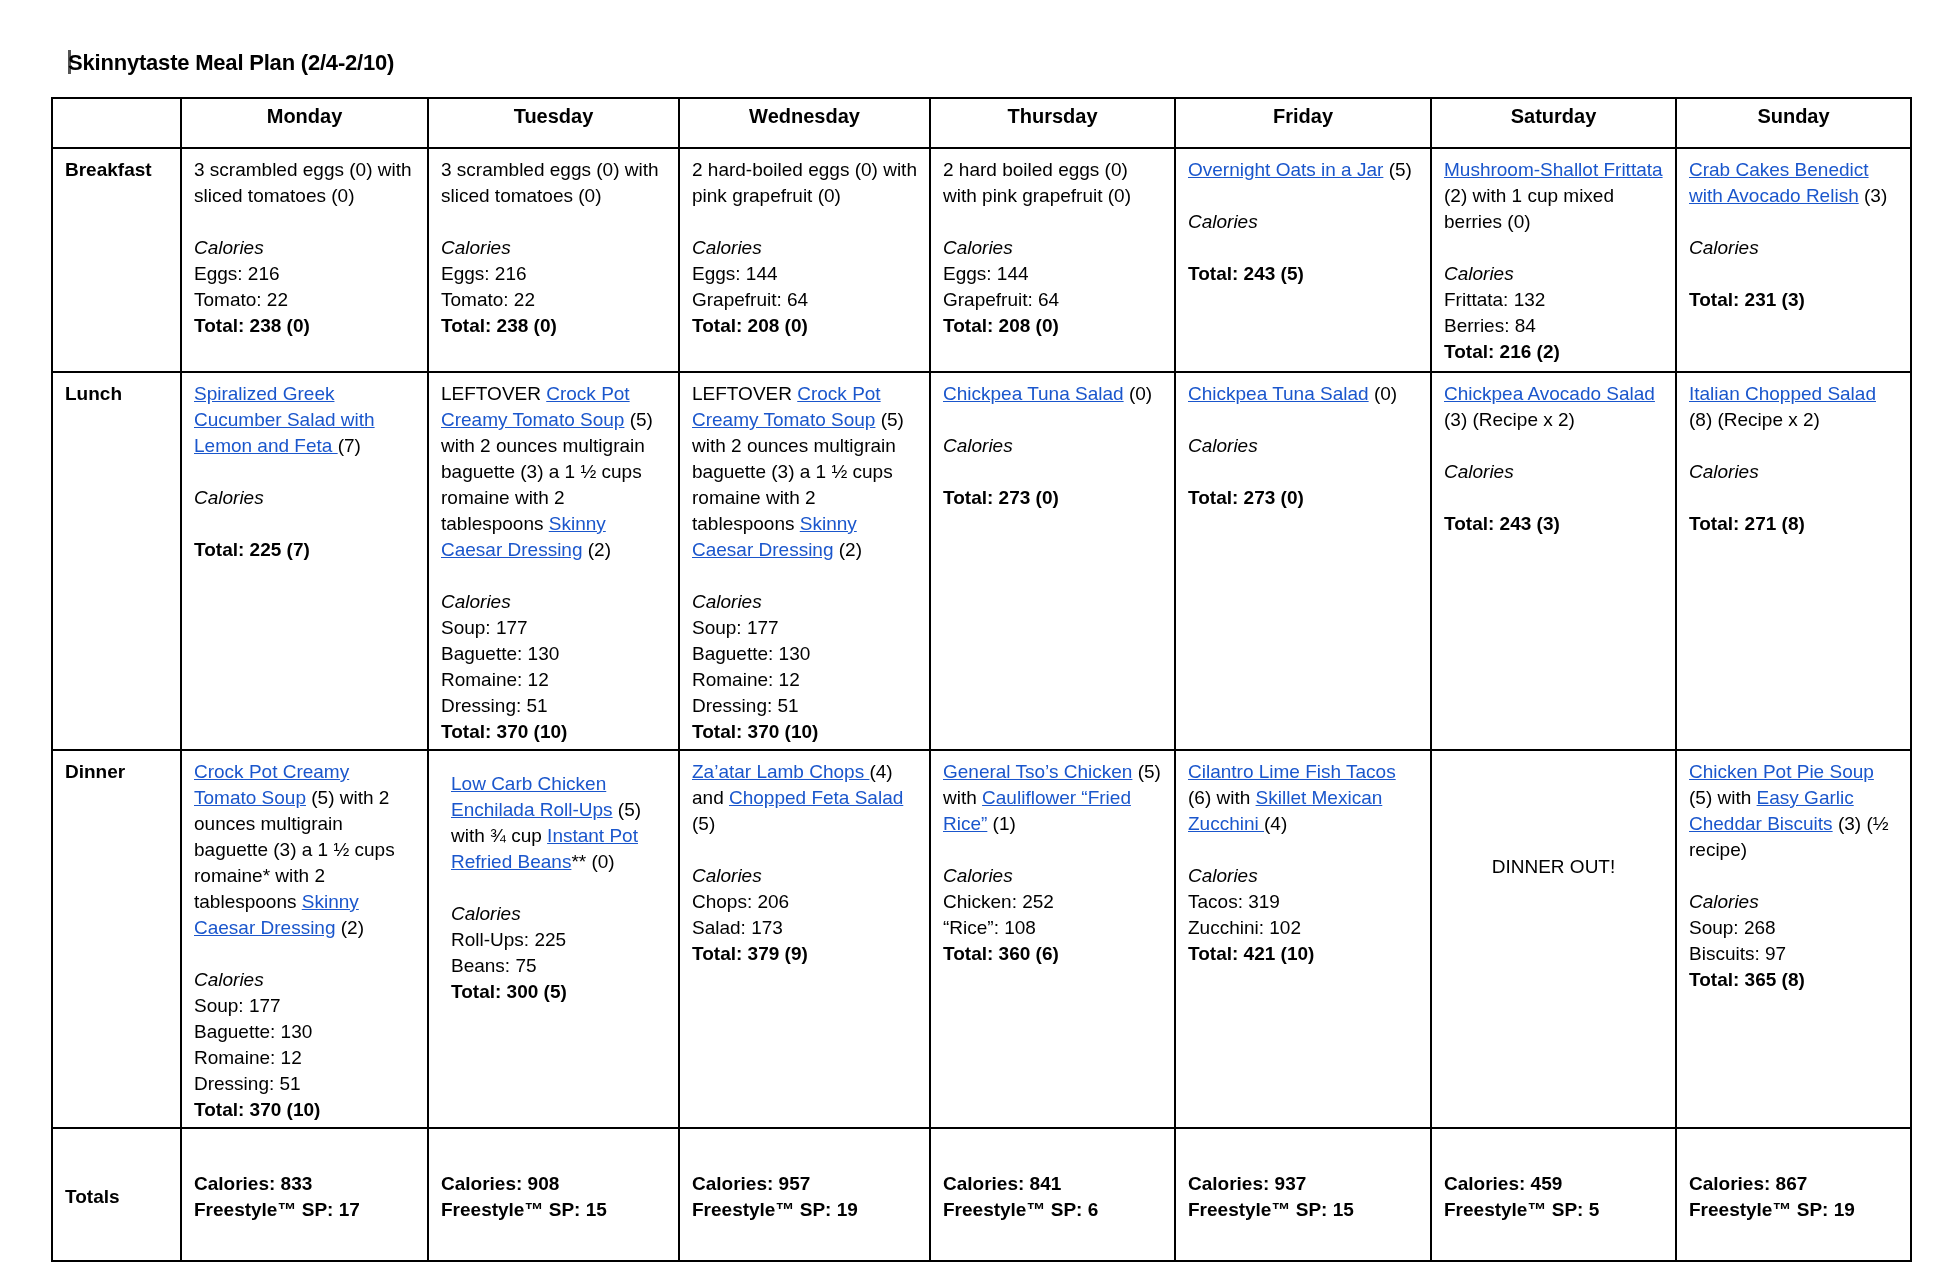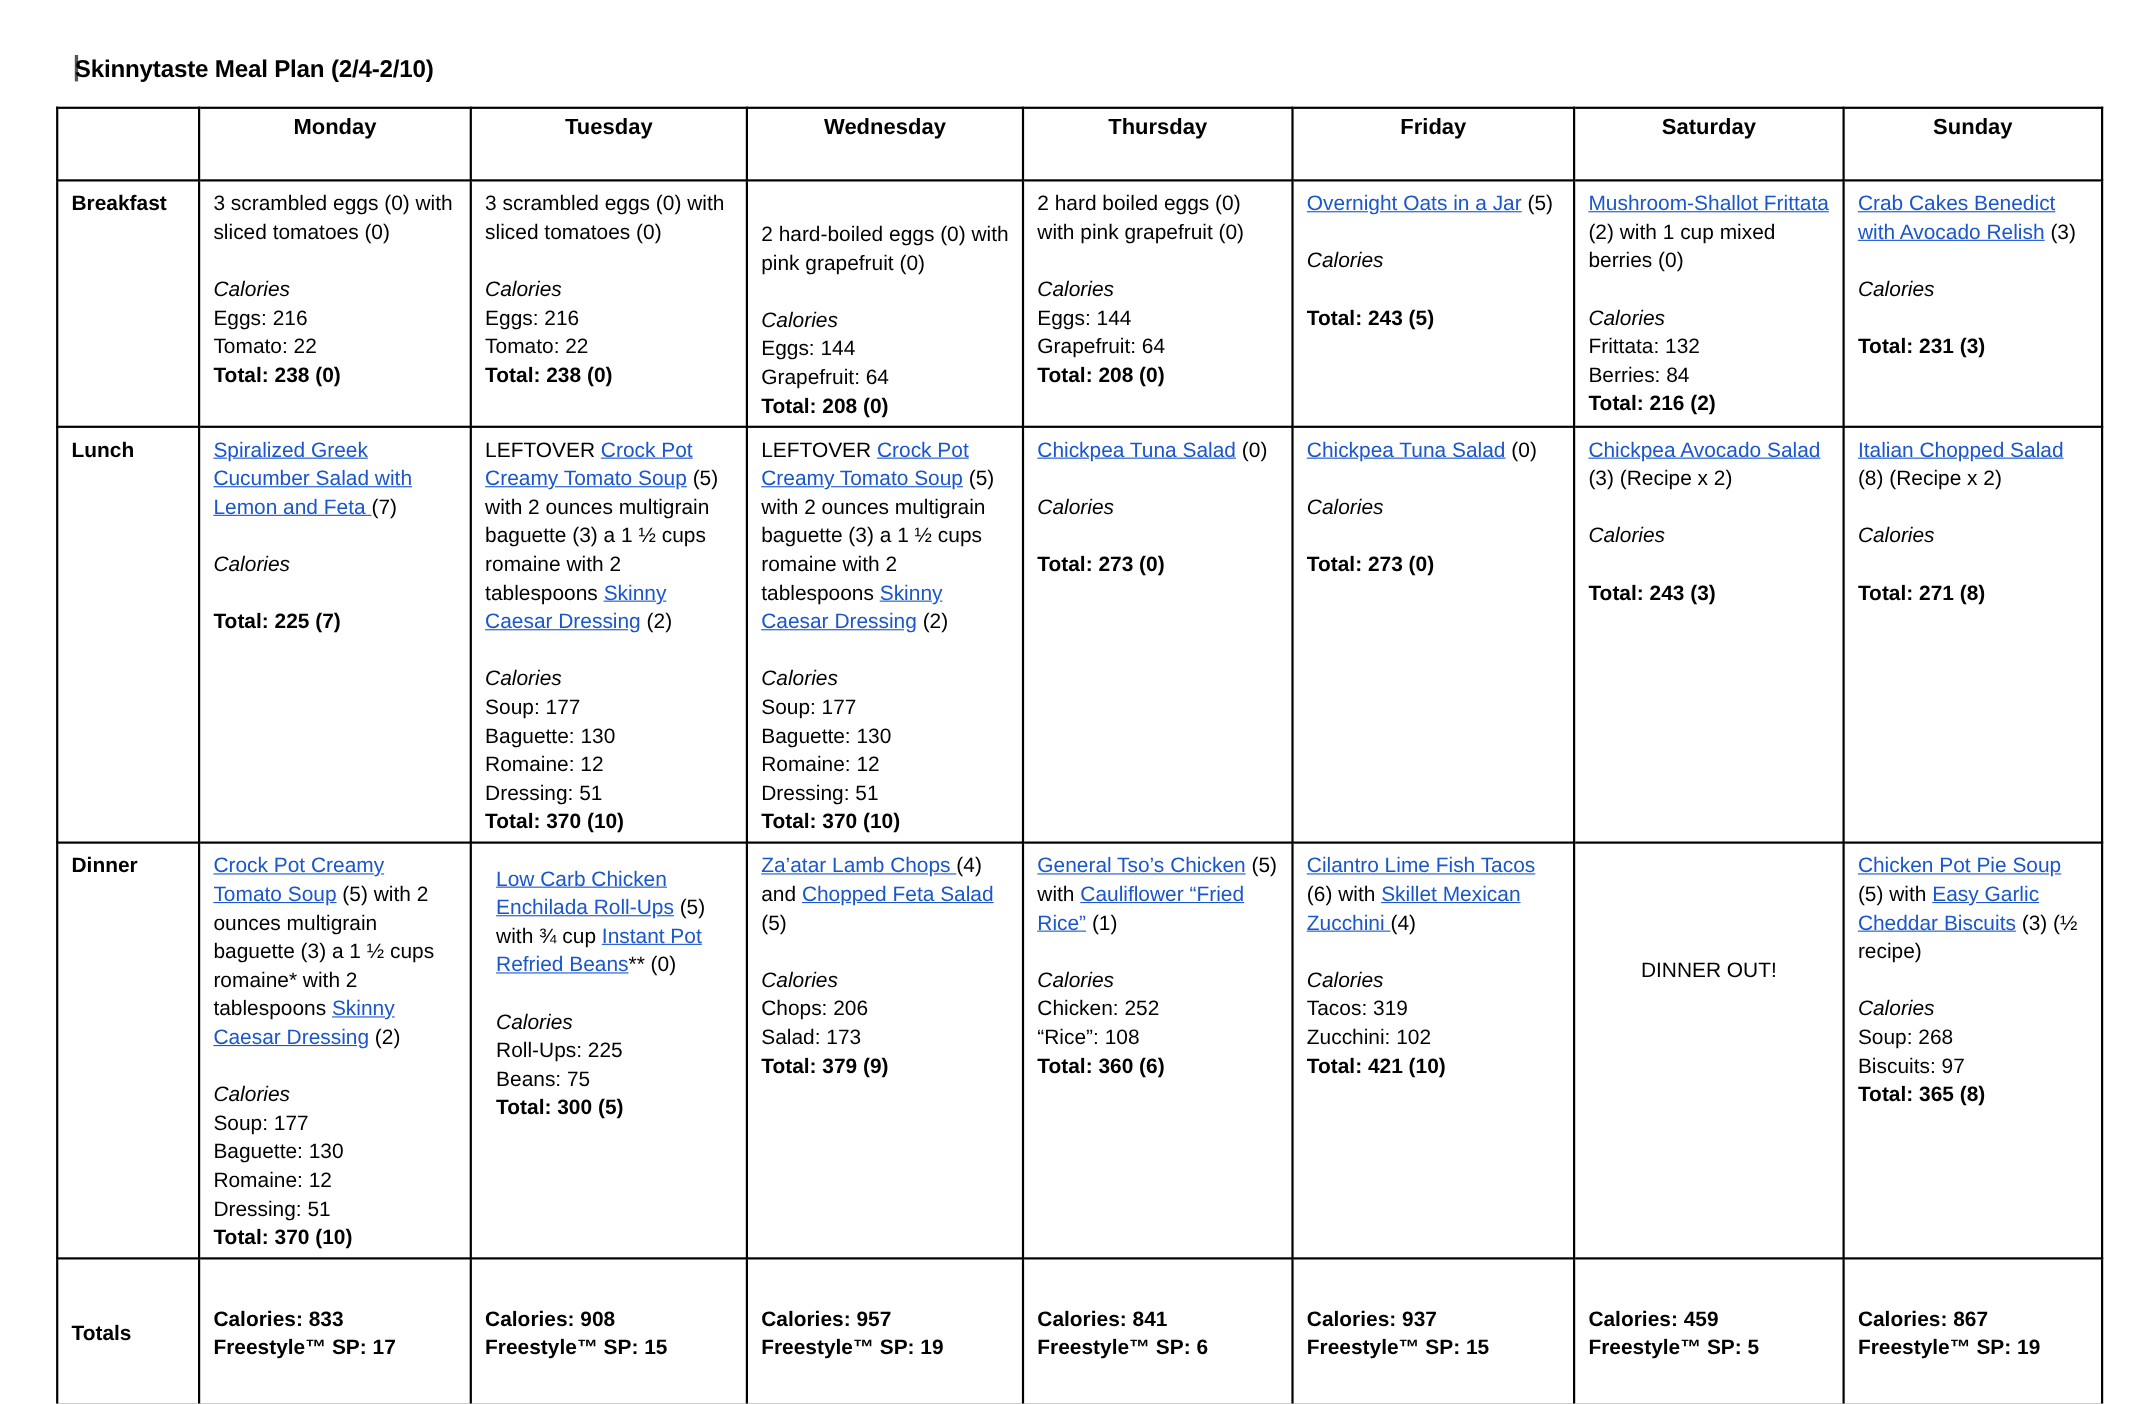--- a/index.html
+++ b/index.html
@@ -43,21 +43,21 @@
     <col style="width:129px">
       <col style="width:247px">
       <col style="width:251px">
       <col style="width:251px">
     <col style="width:245px">
       <col style="width:256px">
       <col style="width:245px">
       <col style="width:235px">
   </colgroup>
   <tbody>
-      <tr style="height:66px">
+      <tr style="height:50px">
     <th></th>
     <th>Monday</th>
     <th>Tuesday</th>
     <th>Wednesday</th>
     <th>Thursday</th>
     <th>Friday</th>
     <th>Saturday</th>
     <th>Sunday</th>
   </tr>
 
@@ -72,21 +72,21 @@
       <div class="total">Total: 238 (0)</div>
     </td>
     <td>
       <div>3 scrambled eggs (0) with sliced tomatoes (0)</div>
       <div class="gap"></div>
       <div class="cal-head">Calories</div>
       <div>Eggs: 216</div>
       <div>Tomato: 22</div>
       <div class="total">Total: 238 (0)</div>
     </td>
-    <td style="padding-top:36px">
+    <td style="padding-top:8px">
       <div>2 hard-boiled eggs (0) with pink grapefruit (0)</div>
       <div class="gap"></div>
       <div class="cal-head">Calories</div>
       <div>Eggs: 144</div>
       <div>Grapefruit: 64</div>
       <div class="total">Total: 208 (0)</div>
     </td>
     <td>
       <div>2 hard boiled eggs (0) with pink grapefruit (0)</div>
       <div class="gap"></div>

